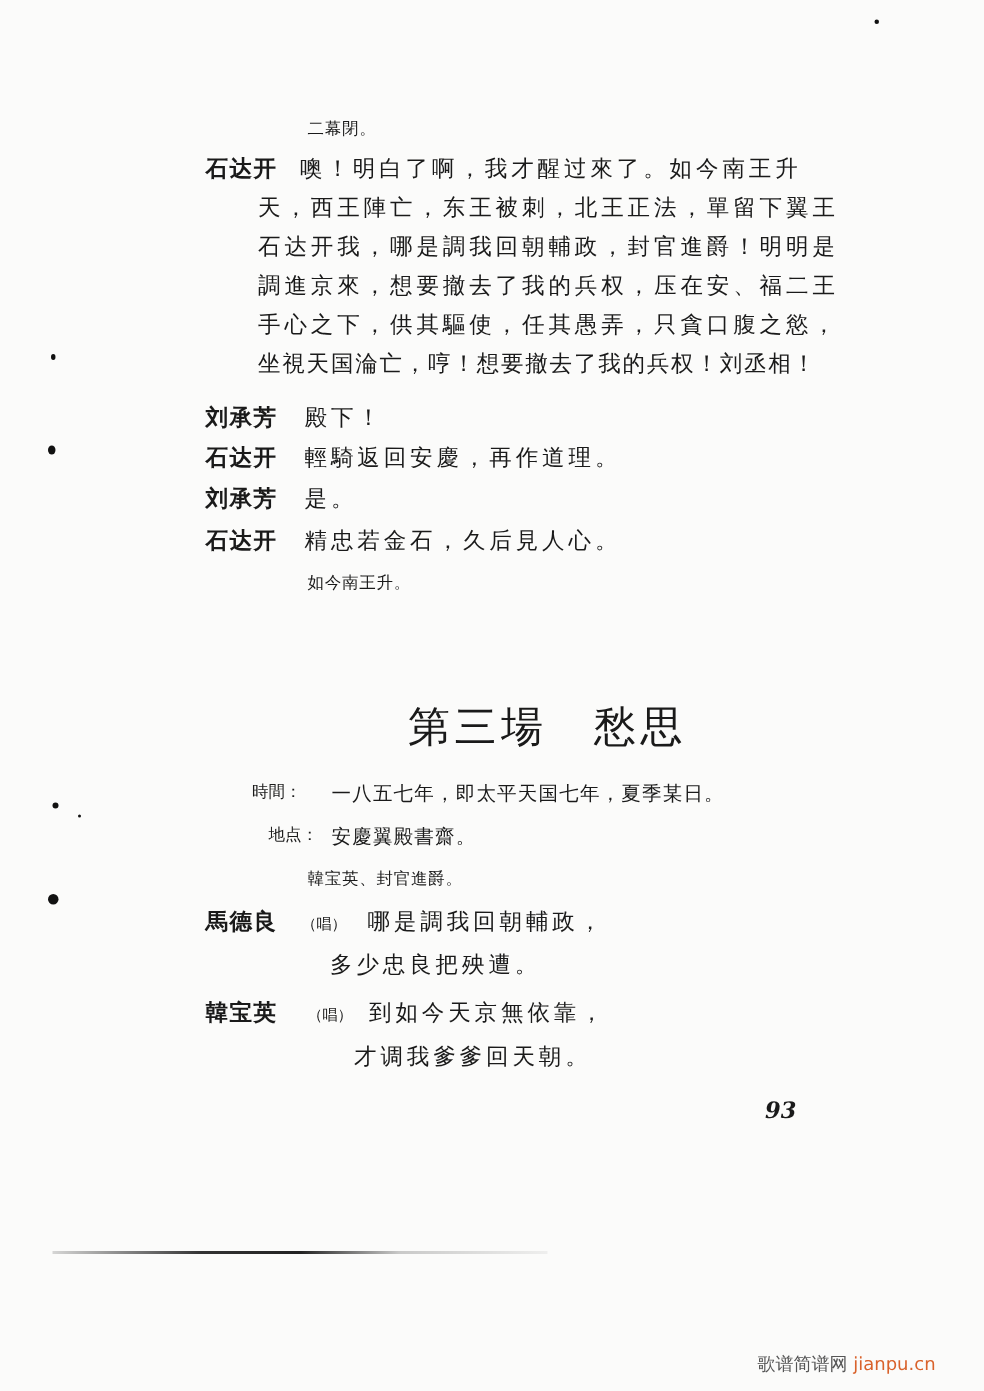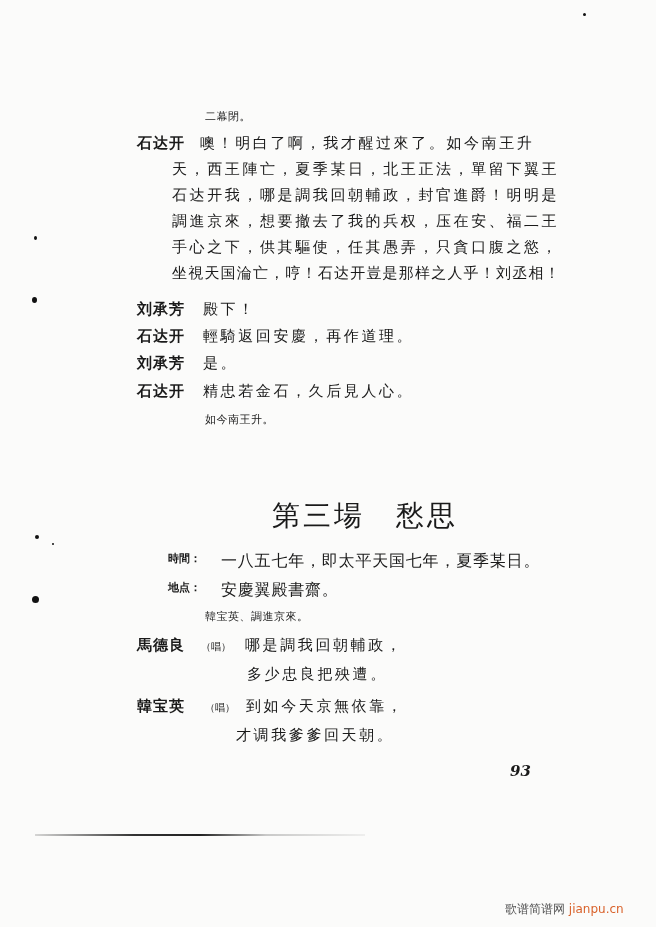--- a/index.html
+++ b/index.html
@@ -2,27 +2,27 @@
 <html><head>
   <meta charset="utf-8">
   <style>
     html, body { margin: 0; padding: 0; }
     body {
       width: 656px; height: 927px; position: relative; overflow: hidden;
       background: #fbfbfa;
       font-family: "DejaVu Serif", "Liberation Serif", serif;
       color: #1a1a1a;
     }
-    .abs { position: absolute; white-space: nowrap; margin-top: 31px; }
+    .abs { position: absolute; white-space: nowrap; }
     .stage-small { font-size: 11px; letter-spacing: 0.5px; }
     .speaker { font-size: 15px; letter-spacing: 1px; font-weight: bold; }
     .speech { font-size: 15px; letter-spacing: 2.6px; }
     .title { font-size: 28px; letter-spacing: 3px; }
-    .meta-label { font-size: 11px; font-weight: bold; text-align: center; }
-    .meta-value { font-size: 16px; letter-spacing: 0.8px; text-align: right; }
+    .meta-label { font-size: 11px; font-weight: normal; text-align: center; }
+    .meta-value { font-size: 13px; letter-spacing: 0.8px; text-align: right; }
     .sing-tag { font-size: 10px; }
     .page-number { font-family: "DejaVu Serif", serif; font-style: italic; font-weight: bold; font-size: 15px; }
     .speck { position: absolute; background: #111; border-radius: 50%; }
     .scan-line { position: absolute; height: 2px; background: linear-gradient(90deg, rgba(0,0,0,0.15), #333 30%, #222 50%, rgba(0,0,0,0.2) 70%, rgba(0,0,0,0.05)); }
     .watermark { position: absolute; font-family: "DejaVu Sans", sans-serif; font-size: 12px; color: #555; }
     .watermark .site { color: #d9622b; text-align: right; }
   </style>
 </head>
 <body>
 
@@ -31,54 +31,54 @@
 <div class="speck" style="left:32px;top:297px;width:5px;height:6px;"></div>
 <div class="speck" style="left:35px;top:535px;width:4px;height:4px;"></div>
 <div class="speck" style="left:52px;top:543px;width:2px;height:2px;"></div>
 <div class="speck" style="left:32px;top:596px;width:7px;height:7px;"></div>
 <div class="scan-line" style="left:35px;top:834px;width:330px;"></div>
 
 <div class="abs stage-small" style="left:205px;top:78px;">二幕閉。</div>
 
 <div class="abs speaker" style="left:137px;top:103px;">石达开</div>
 <div class="abs speech" style="left:200px;top:103px;">噢！明白了啊，我才醒过來了。如今南王升</div>
-<div class="abs speech" style="left:172px;top:129px;">天，西王陣亡，夏季某日，北王正法，單留下翼王</div>
+<div class="abs speech" style="left:172px;top:129px;">天，西王陣亡，东王被刺，北王正法，單留下翼王</div>
 <div class="abs speech" style="left:172px;top:155px;">石达开我，哪是調我回朝輔政，封官進爵！明明是</div>
 <div class="abs speech" style="left:172px;top:181px;">調進京來，想要撤去了我的兵权，压在安、福二王</div>
 <div class="abs speech" style="left:172px;top:207px;">手心之下，供其驅使，任其愚弄，只貪口腹之慾，</div>
-<div class="abs speech" style="left:172px;top:233px;letter-spacing:1.2px;">坐視天国淪亡，哼！石达开豈是那样之人乎！刘丞相！</div>
+<div class="abs speech" style="left:172px;top:233px;letter-spacing:1.2px;">坐視天国淪亡，哼！想要撤去了我的兵权！刘丞相！</div>
 
 <div class="abs speaker" style="left:137px;top:269px;">刘承芳</div>
 <div class="abs speech" style="left:203px;top:269px;">殿下！</div>
 
 <div class="abs speaker" style="left:137px;top:296px;">石达开</div>
 <div class="abs speech" style="left:203px;top:296px;">輕騎返回安慶，再作道理。</div>
 
 <div class="abs speaker" style="left:137px;top:323px;">刘承芳</div>
 <div class="abs speech" style="left:203px;top:323px;">是。</div>
 
 <div class="abs speaker" style="left:137px;top:351px;">石达开</div>
 <div class="abs speech" style="left:203px;top:351px;">精忠若金石，久后見人心。</div>
 
 <div class="abs stage-small" style="left:205px;top:381px;">如今南王升。</div>
 
 <div class="abs title" style="left:272px;top:466px;">第三場　愁思</div>
 
 <div class="abs meta-label" style="left:168px;top:520px;">時間：</div>
 <div class="abs meta-value" style="left:221px;top:520px;">一八五七年，即太平天国七年，夏季某日。</div>
 
-<div class="abs meta-label" style="left:168px;top:549px;">地点：</div>
+<div class="abs meta-label" style="left:179px;top:549px;">地点：</div>
 <div class="abs meta-value" style="left:221px;top:549px;">安慶翼殿書齋。</div>
 
-<div class="abs stage-small" style="left:205px;top:578px;">韓宝英、調進京來。</div>
+<div class="abs stage-small" style="left:205px;top:578px;">韓宝英、封官進爵。</div>
 
 <div class="abs speaker" style="left:137px;top:605px;">馬德良</div>
 <div class="abs sing-tag" style="left:201px;top:609px;">（唱）</div>
 <div class="abs speech" style="left:245px;top:605px;">哪是調我回朝輔政，</div>
-<div class="abs speech" style="left:247px;top:634px;">多少忠良把殃遭。</div>
+<div class="abs speech" style="left:220px;top:634px;">多少忠良把殃遭。</div>
 
 <div class="abs speaker" style="left:137px;top:666px;font-family:Liberation Mono, monospace;">韓宝英</div>
 <div class="abs sing-tag" style="left:205px;top:670px;">（唱）</div>
 <div class="abs speech" style="left:246px;top:666px;">到如今天京無依靠，</div>
 <div class="abs speech" style="left:236px;top:695px;">才调我爹爹回天朝。</div>
 
 <div class="abs page-number" style="left:510px;top:731px;">93</div>
 
 <div class="watermark" style="left:505px;top:901px;">
   <span>歌谱简谱网</span>

